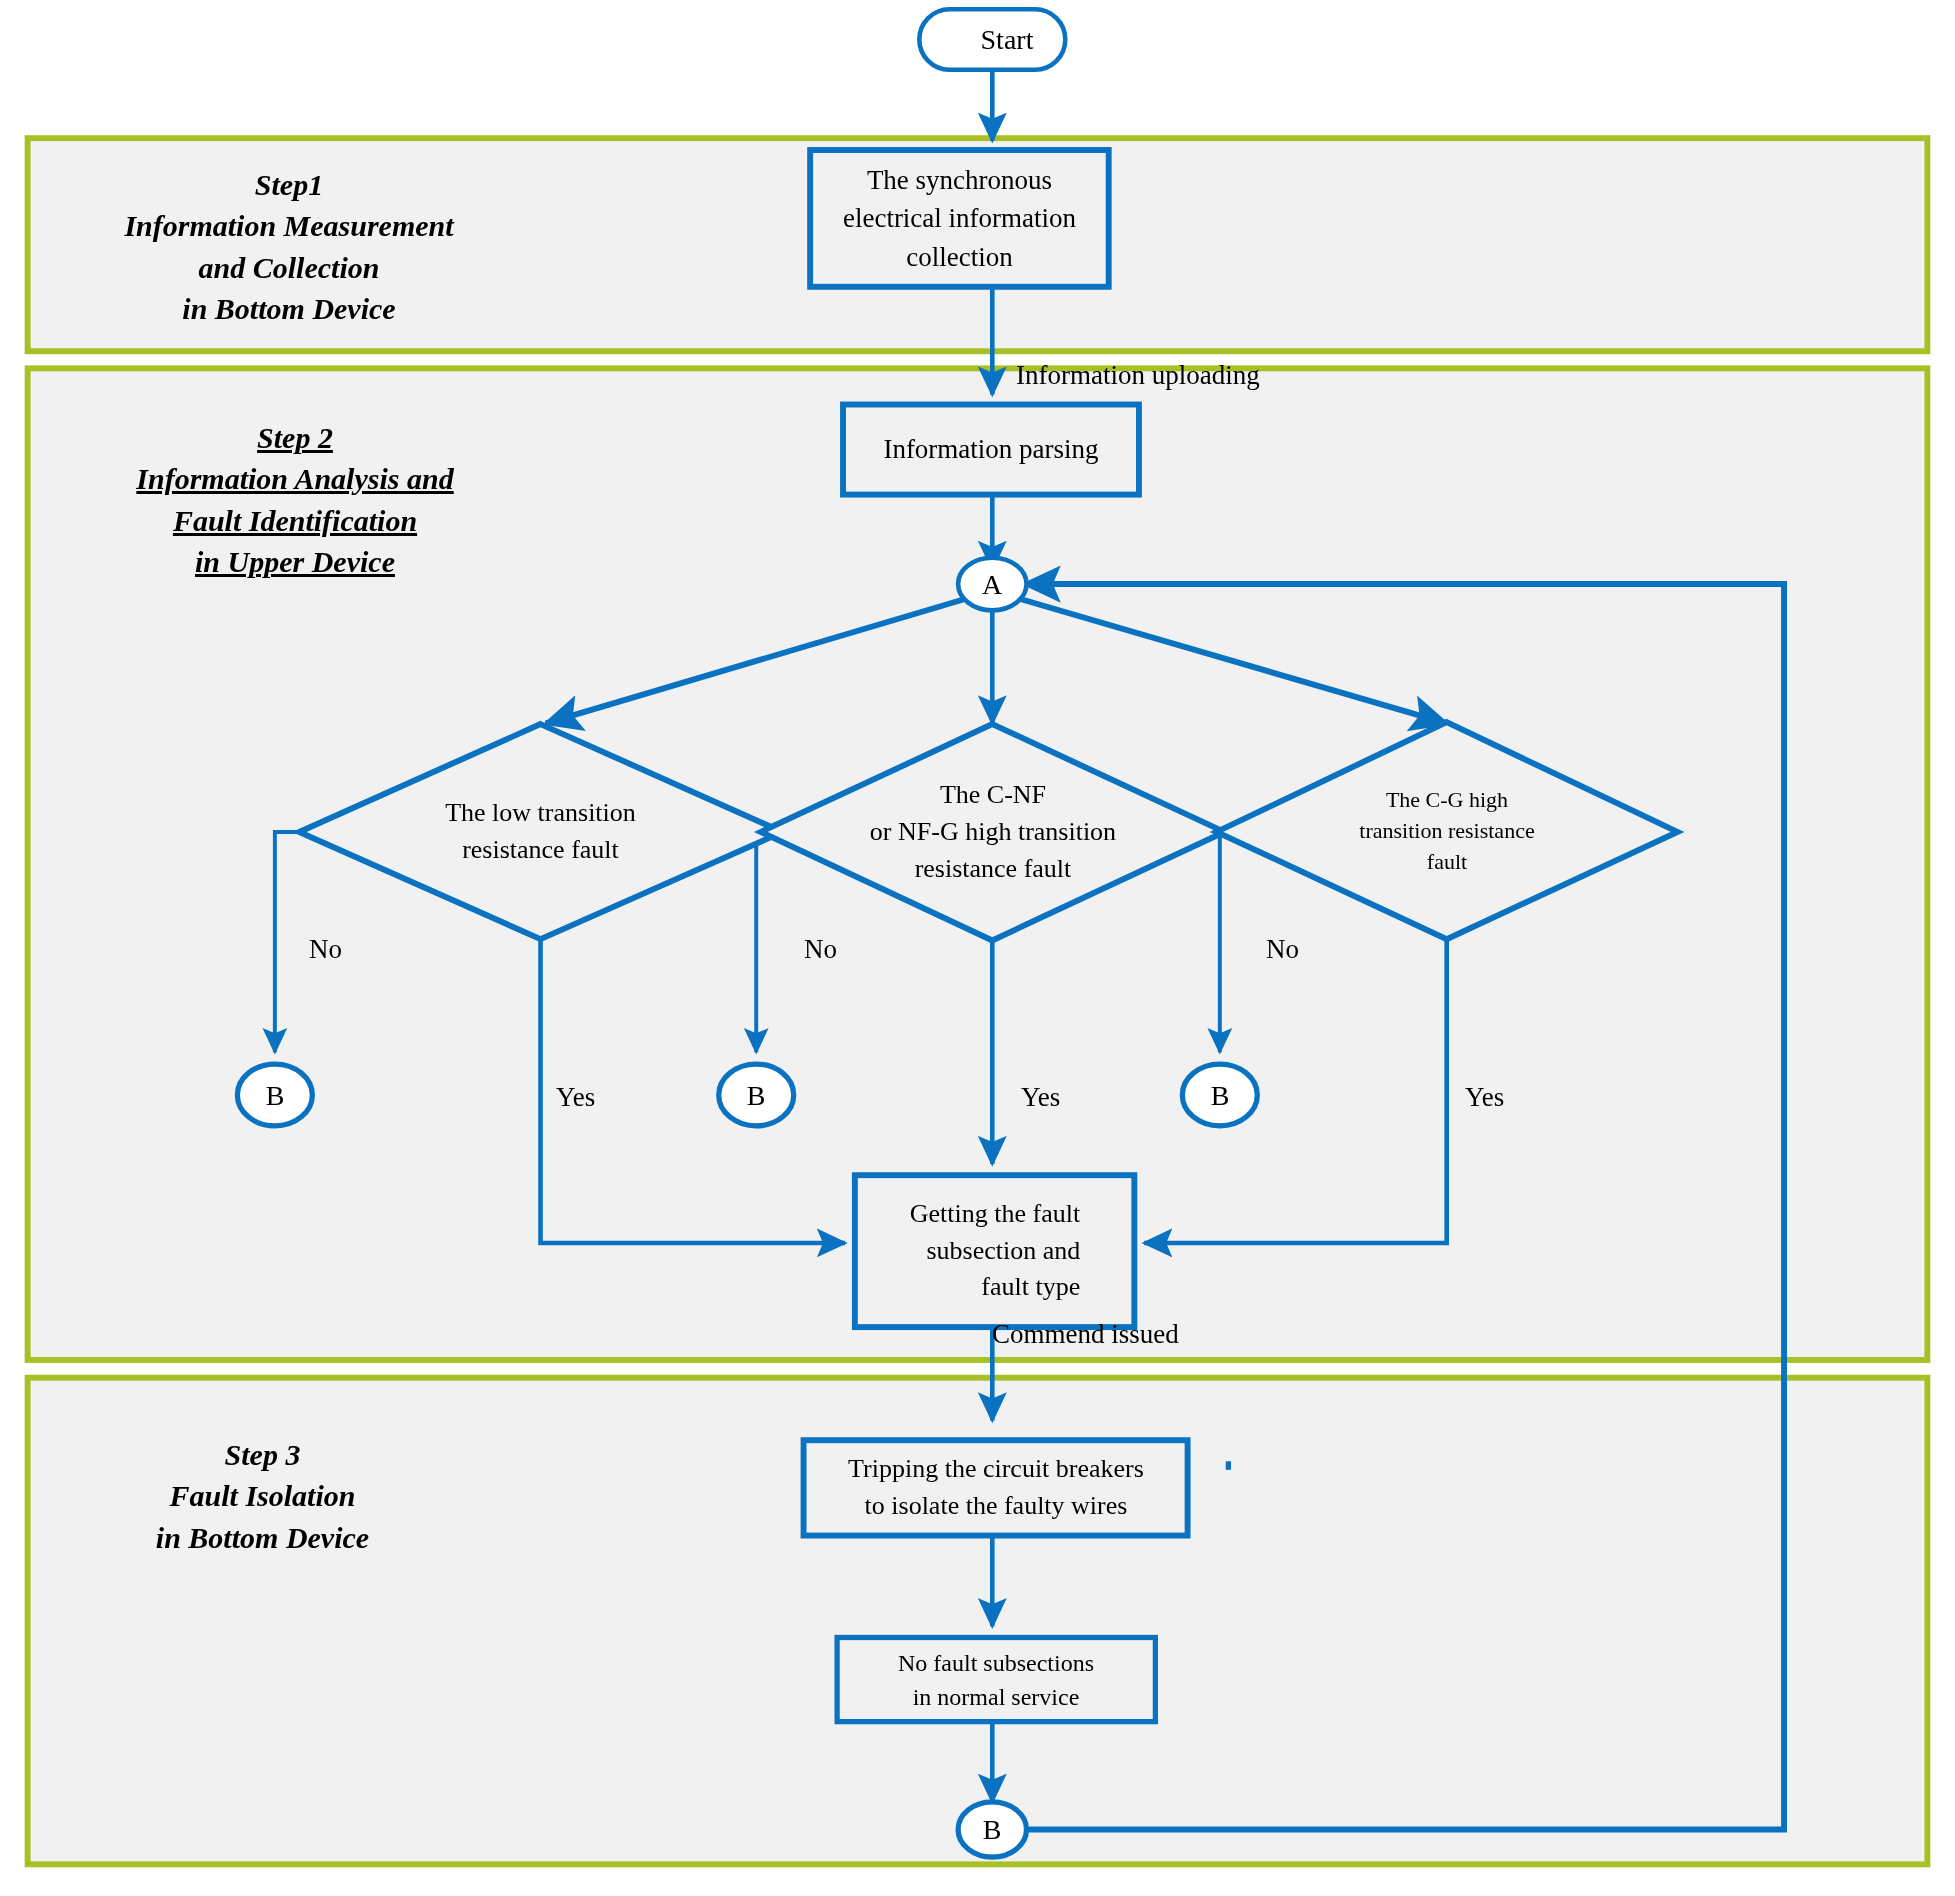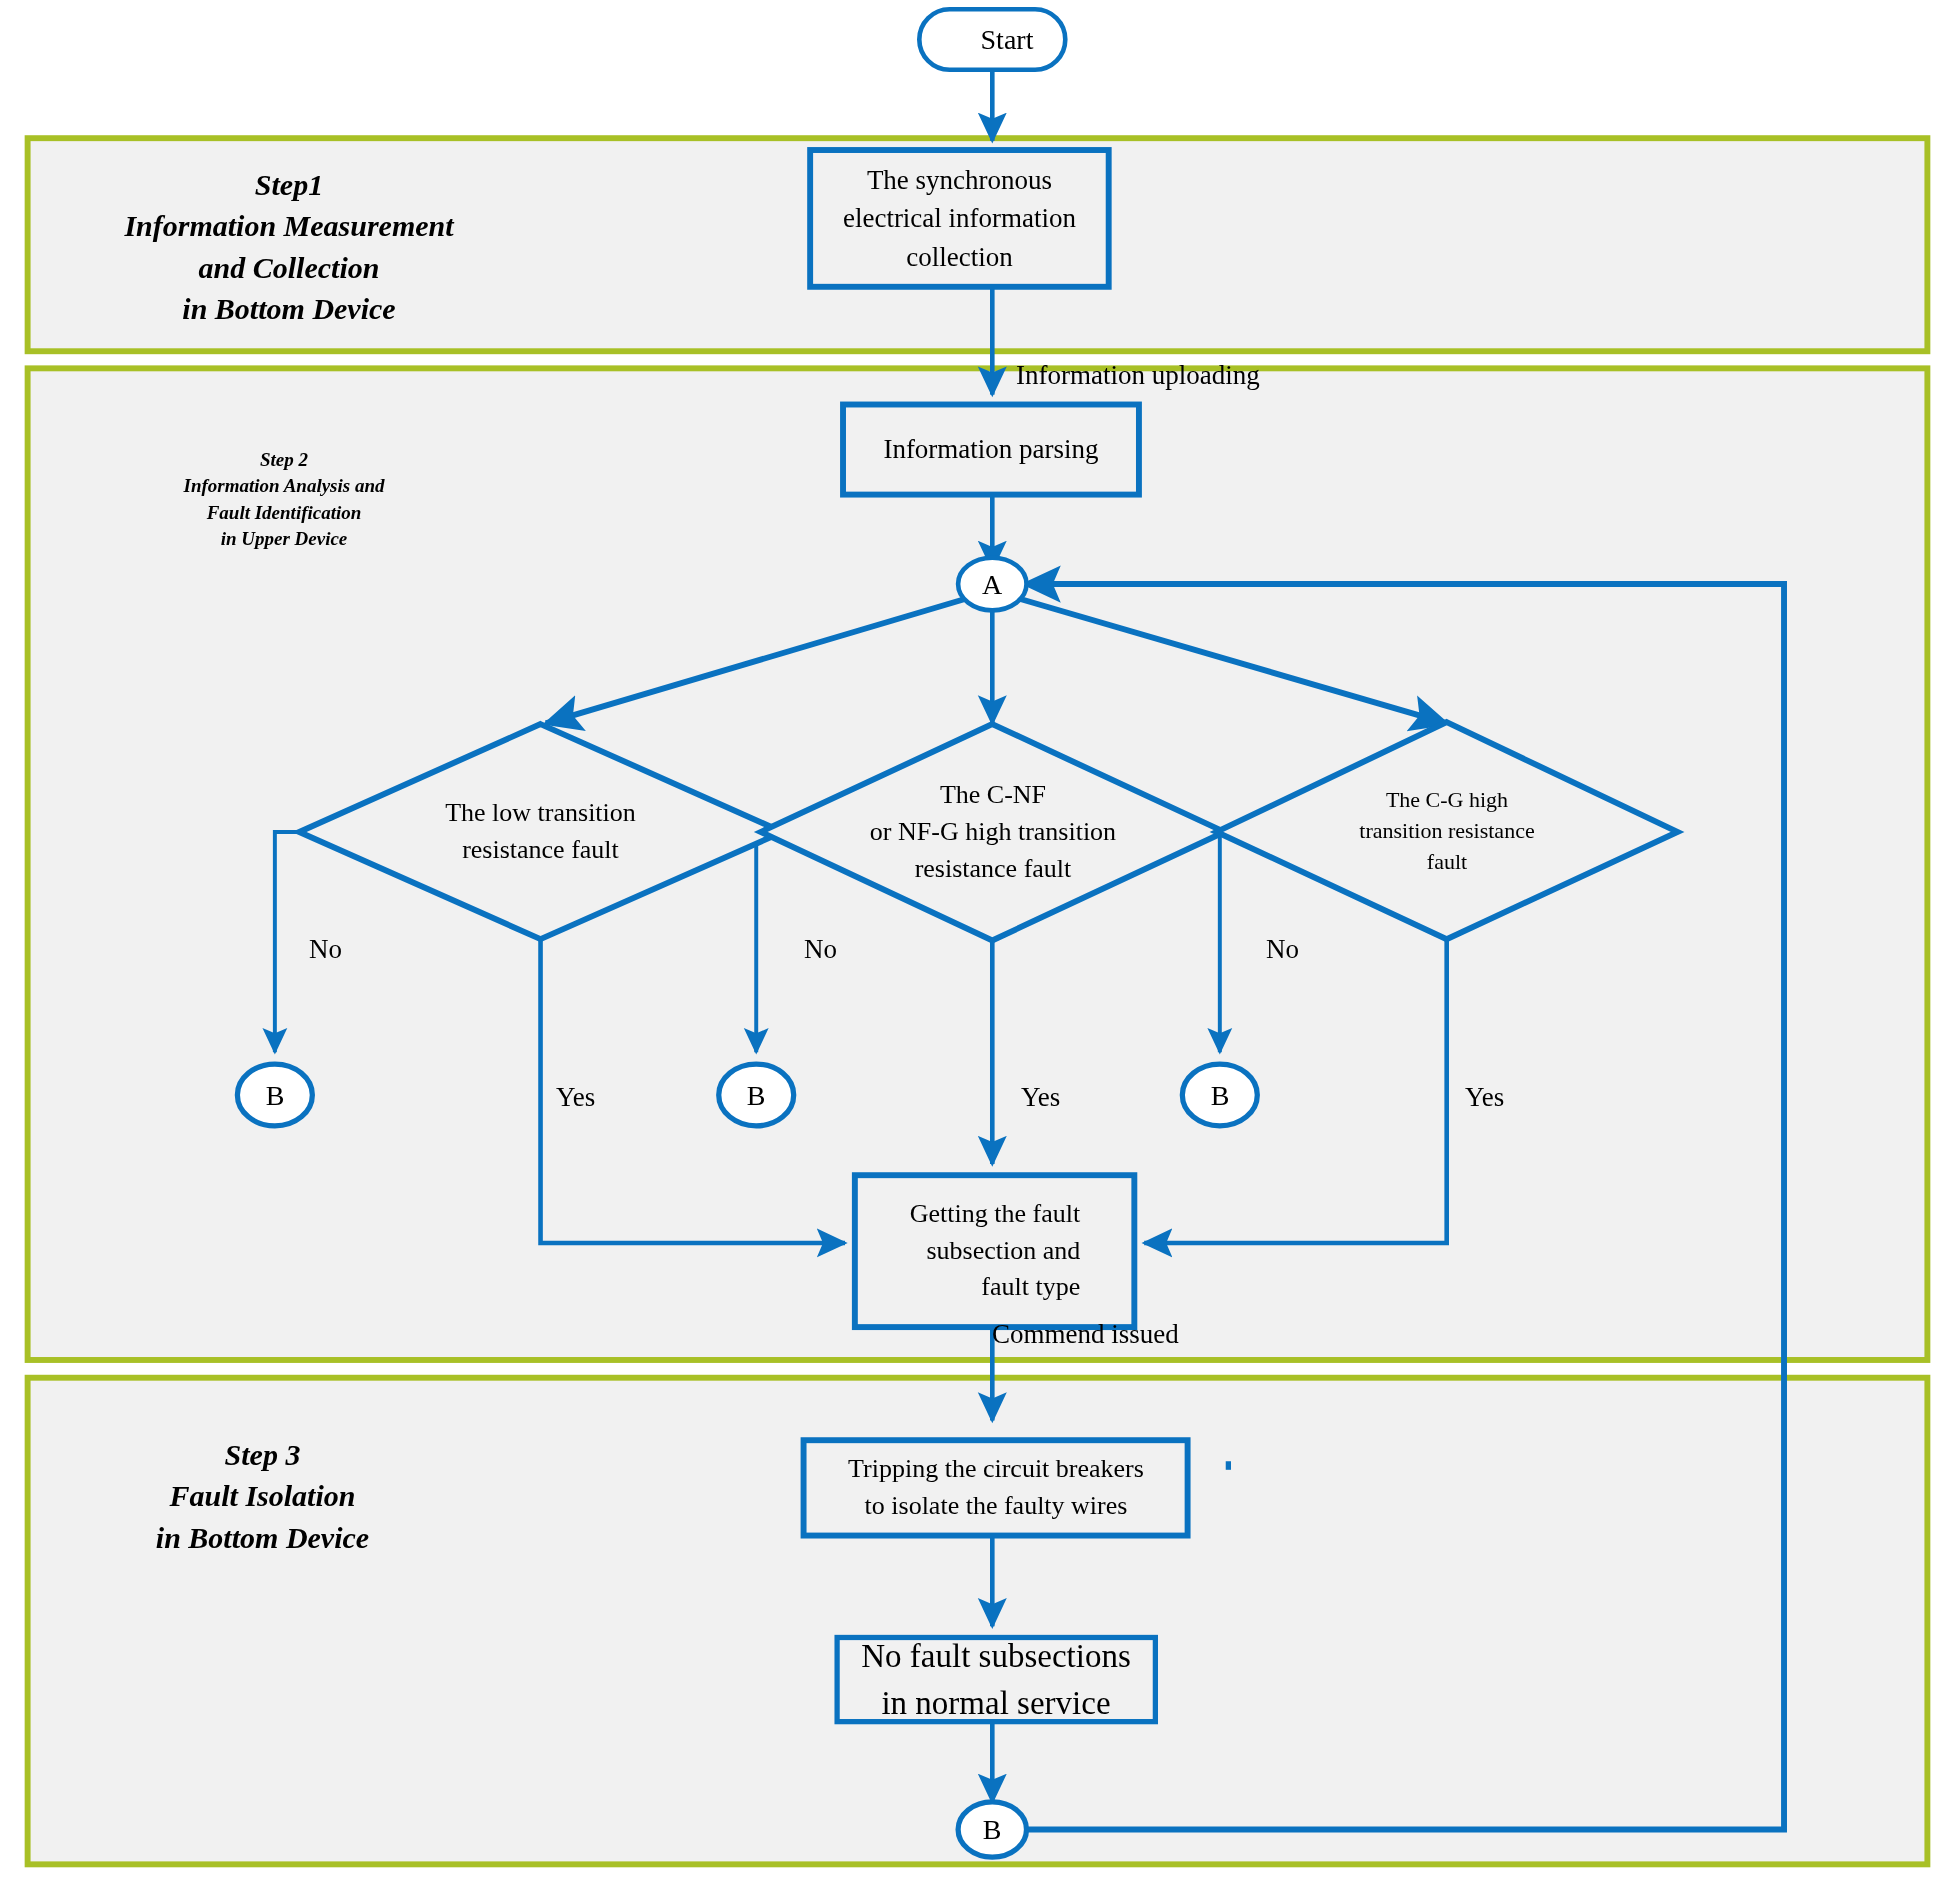--- a/index.html
+++ b/index.html
@@ -136,21 +136,21 @@
     <rect x="1864" y="2222" width="8" height="13" fill="#0a72c0"></rect>
   </svg>
 
   <div class="step-label" style="left:72px; top:161px; width:434px; height:171px; font-size:30px;">
     <span>Step1</span>
     <span>Information Measurement</span>
     <span>and Collection</span>
     <span>in Bottom Device</span>
   </div>
 
-  <div class="step-label" style="left:67px; top:414px; width:434px; height:171px; font-size:19px;">
+  <div class="step-label" style="left:78px; top:414px; width:434px; height:171px; font-size:30px;text-decoration:underline;">
     <span>Step 2</span>
     <span>Information Analysis and</span>
     <span>Fault Identification</span>
     <span>in Upper Device</span>
   </div>
 
   <div class="step-label" style="left:72px; top:1427px; width:381px; height:138px; font-size:30px;">
     <span>Step 3</span>
     <span>Fault Isolation</span>
     <span>in Bottom Device</span>
@@ -183,21 +183,21 @@
 
   <div class="connector-letter" style="left:1186px; top:1069px; width:68px; height:53px; font-size:28px;">B</div>
 
   <div class="node-text" style="left:855px; top:1175px; width:280px; height:152px; font-size:26px; white-space:pre-line;text-align:right;">Getting the fault
 subsection and
 fault type</div>
 
   <div class="node-text" style="left:804px; top:1440px; width:384px; height:95px; font-size:26px; white-space:pre-line;">Tripping the circuit breakers
 to isolate the faulty wires</div>
 
-  <div class="node-text" style="left:837px; top:1638px; width:318px; height:84px; font-size:33px; white-space:pre-line;">No fault subsections
+  <div class="node-text" style="left:837px; top:1638px; width:318px; height:84px; font-size:24px; white-space:pre-line;">No fault subsections
 in  normal service</div>
 
   <div class="connector-letter" style="left:958px; top:1803px; width:68px; height:53px; font-size:28px;">B</div>
 
   <div class="edge-label" style="left:1016px; top:312px; font-size:27px;margin-top:48px;">Information uploading</div>
 
   <div class="edge-label" style="left:992px; top:1319px; font-size:27px;">Commend issued</div>
 
   <div class="edge-label" style="left:309px; top:934px; font-size:27px;">No</div>
 

